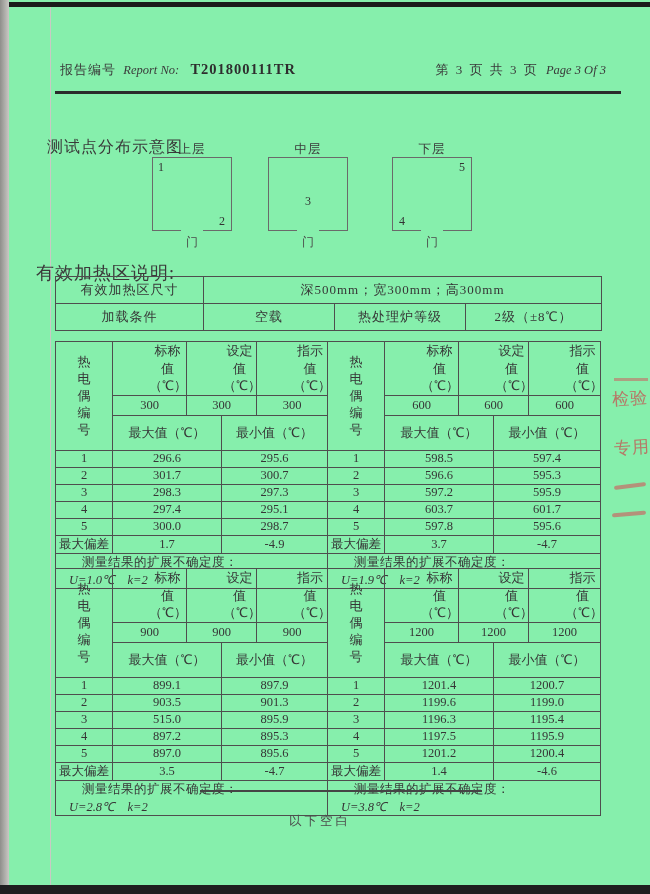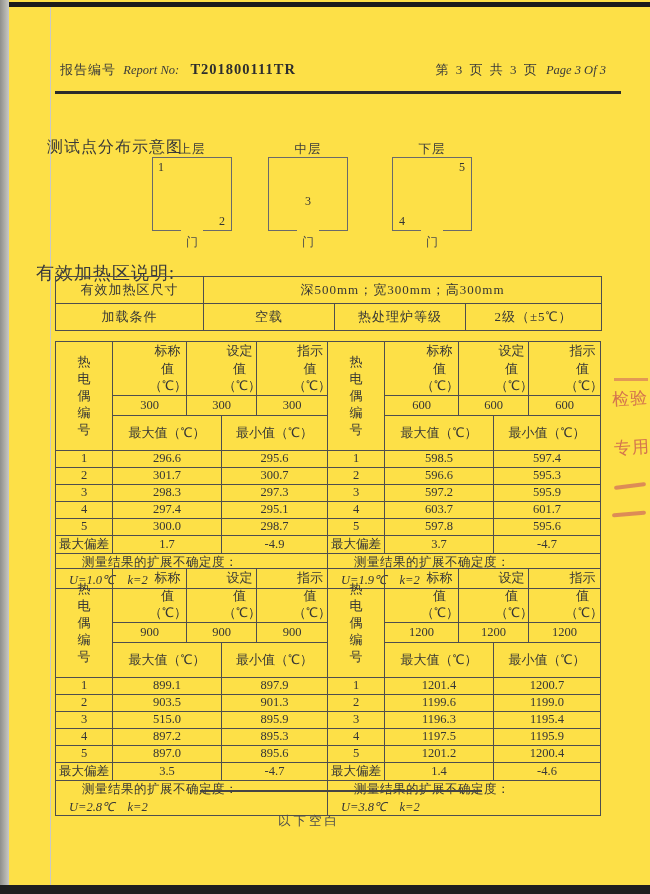--- a/index.html
+++ b/index.html
@@ -1,19 +1,19 @@
 <!DOCTYPE html>
 <html><head>
 <meta charset="utf-8">
 <style>
   * { margin:0; padding:0; box-sizing:border-box; }
   html,body { background:#9a9a96; }
   .page {
     position:relative; width:650px; height:894px; margin:0 auto;
-    background:#fde047; overflow:hidden;
+    background:#86efac; overflow:hidden;
     font-family:"Liberation Serif", serif; color:#3a3a3a;
   }
   
   .edge-top    { position:absolute; top:2px; left:8px; right:0; height:5px; background:#1b1b1b; }
   .edge-bottom { position:absolute; top:885px; left:0; right:0; height:9px; background:#1f1f1f; }
   .edge-left   { position:absolute; top:0; left:0; width:9px; height:894px;
                  background:linear-gradient(90deg,#8f8f8b,#c9c9c4); }
   .crease      { position:absolute; top:7px; left:50px; width:1px; height:878px; background:#c9c9c4; }
 
   
@@ -62,21 +62,21 @@
   .dr td { height:17px; }
   .dv td { height:17px; }
   .un td { height:18px; }
   .pre { white-space:pre-line; line-height:1.35;padding-left:36px; }
   .vert { display:inline-block; width:15px; line-height:17px; font-size:13px; word-break:break-all; }
   .unc-cell { text-align:left;margin-top:33px; }
   .unc-cell .lab { padding-left:26px; font-size:12.5px; letter-spacing:0.5px; }
   .unc-cell .it { font-style:italic; margin-left:13px; }
 
   .foot-line { position:absolute; top:790px; left:200px; width:282px; height:2px; background:#454545; }
-  .foot-note { position:absolute; top:813px; left:159px; width:300px; text-align:center;
+  .foot-note { position:absolute; top:813px; left:170px; width:300px; text-align:center;
                font-size:12.5px; color:#4c4c4c; letter-spacing:3px; }
 
   
   .stamp { position:absolute; top:378px; left:612px; width:55px; height:150px;
            color:rgba(198,80,80,0.75); filter:blur(0.4px); }
   .stamp .bar0 { position:absolute; top:0; left:2px; width:34px; height:3px; background:rgba(205,95,95,0.55); }
   .stamp .t1 { position:absolute; top:9px; left:0; font-size:17px; letter-spacing:1px; transform:rotate(-4deg); }
   .stamp .t2 { position:absolute; top:58px; left:2px; font-size:17px; letter-spacing:1px; transform:rotate(-3deg); }
   .stamp .bar1 { position:absolute; top:106px; left:2px; width:32px; height:4px; border-radius:2px;
                  background:rgba(205,95,95,0.65); transform:rotate(-7deg); }
@@ -144,21 +144,21 @@
       </colgroup>
     <tbody>
         <tr>
       <td>有效加热区尺寸</td>
       <td colspan="3">深500mm；宽300mm；高300mm</td>
     </tr>
     <tr>
       <td>加载条件</td>
       <td>空载</td>
       <td>热处理炉等级</td>
-      <td>2级（±5℃）</td>
+      <td>2级（±8℃）</td>
     </tr>
   </tbody>
     </table>
 
   <table class="band band-a">
     <colgroup>
       <col style="width:57px">
         <col style="width:74px">
         <col style="width:35px">
         <col style="width:35px">

